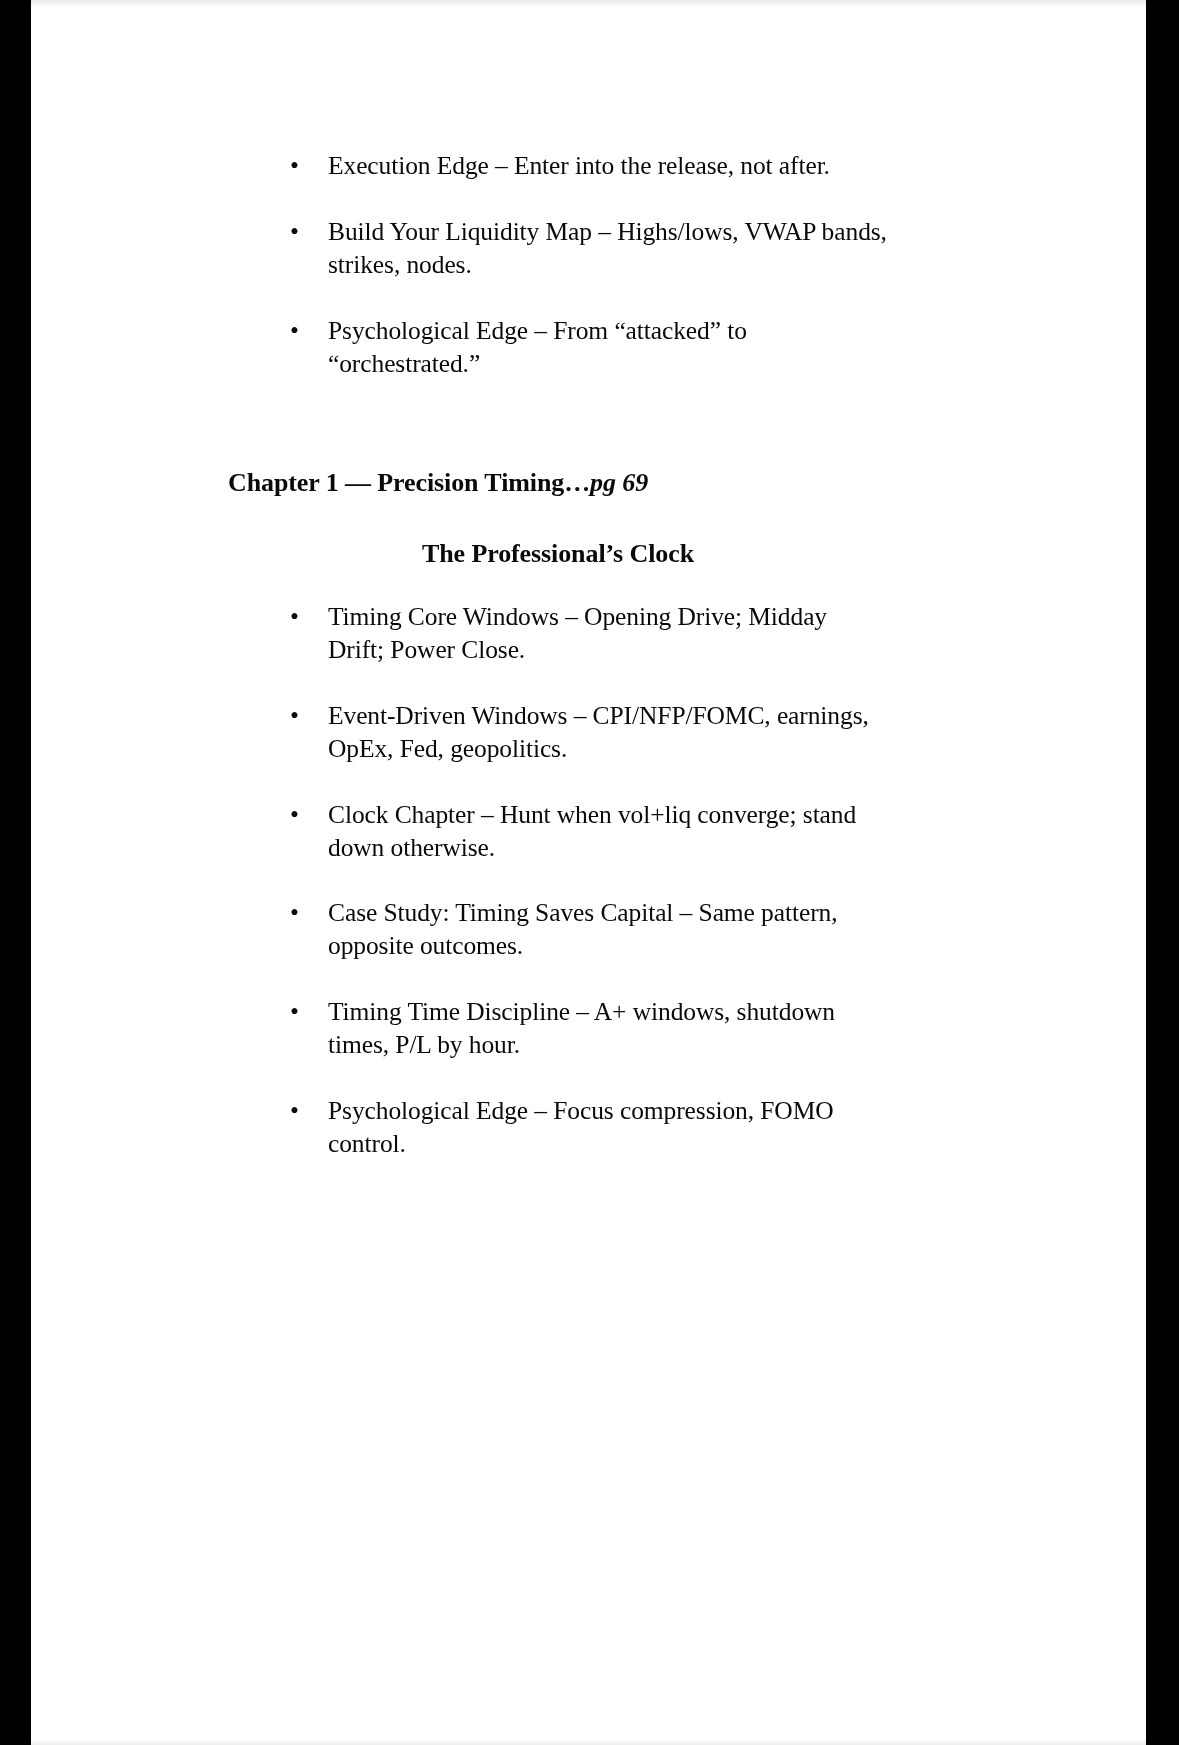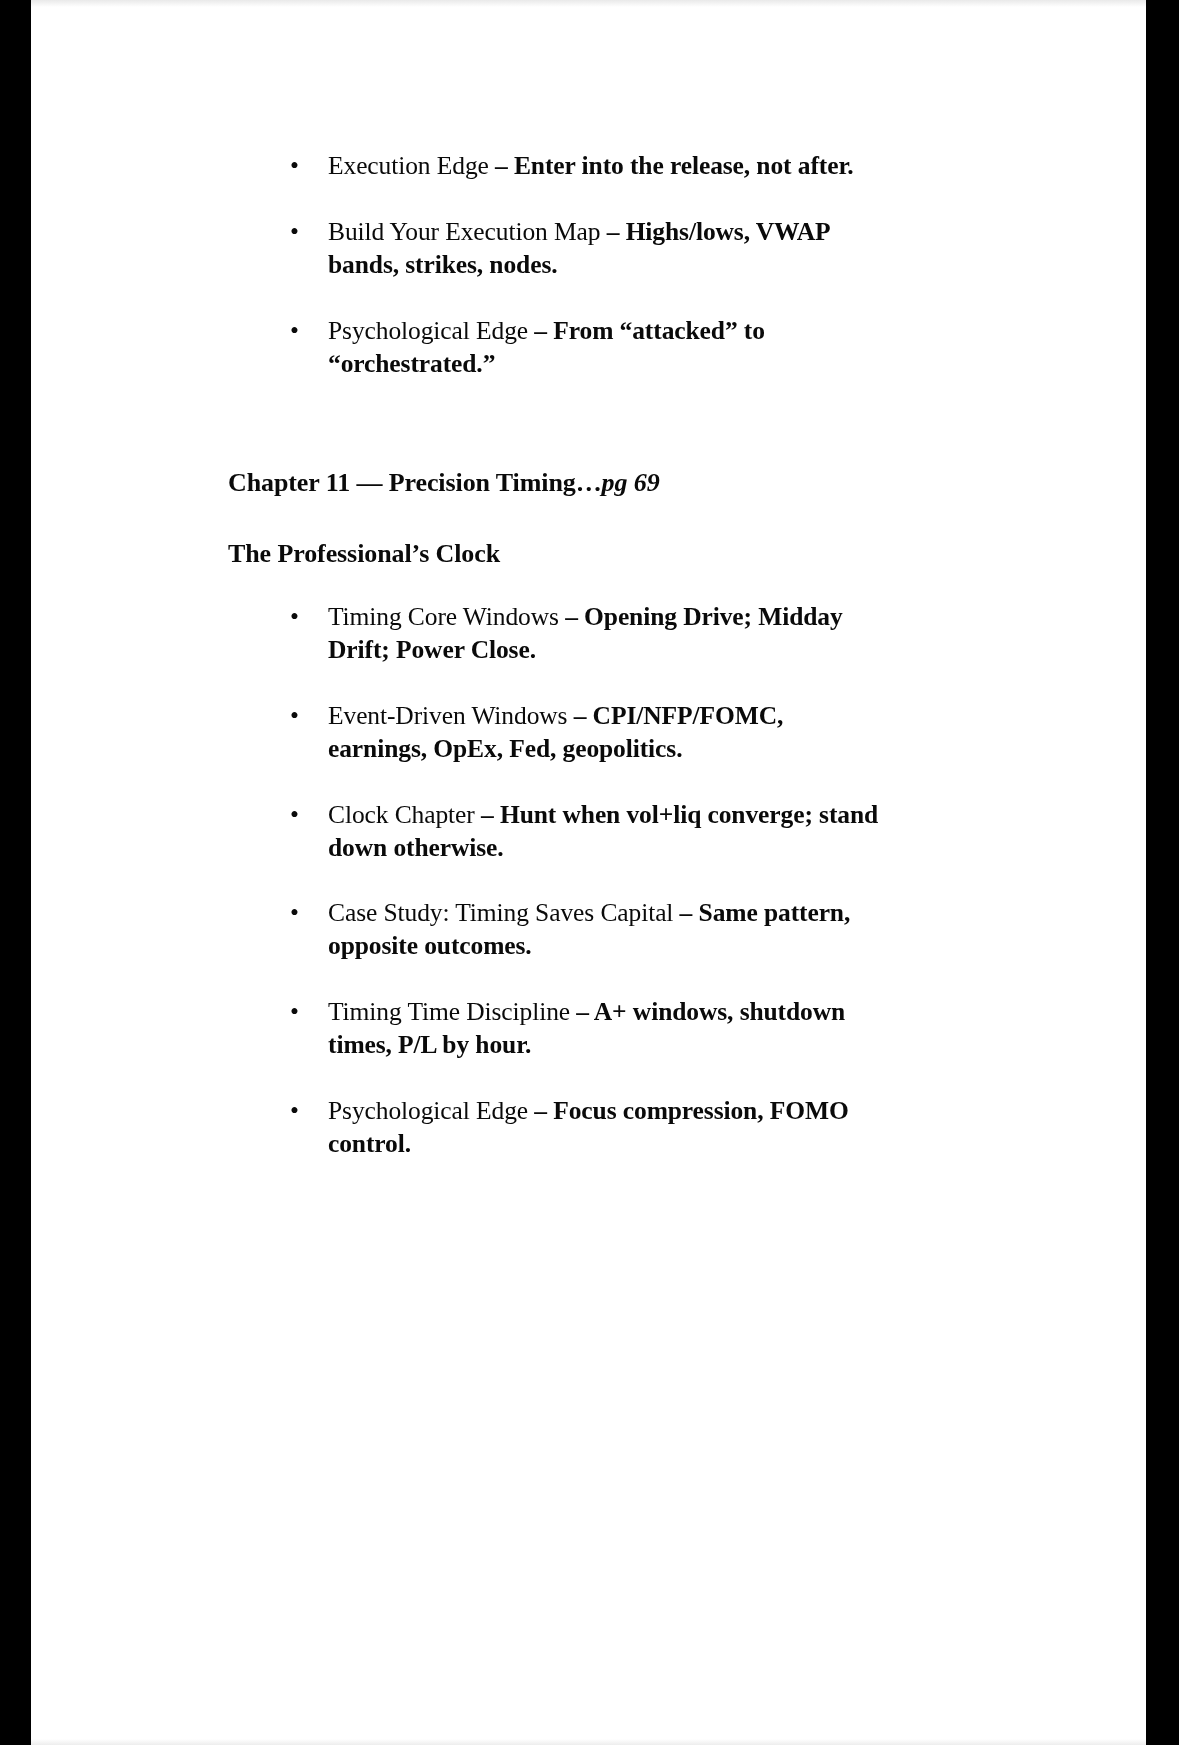--- a/index.html
+++ b/index.html
@@ -74,21 +74,21 @@
     left: 62px;
     top: 0;
     font-size: 25.5px;
     line-height: 1.29;
   }
 
   .term {
     font-weight: normal;
   }
   .desc {
-    font-weight: bold;
+    font-weight: normal;
   }
 
   .block-gap-large { height: 86px; }
   .block-gap-mid   { height: 37px; }
   .block-gap-small { height: 30px; }
 
   .chapter-heading {
     font-size: 26px;
     font-weight: bold;
     line-height: 1.3;
@@ -98,20 +98,21 @@
     font-style: italic;
     font-weight: bold;
     margin-top: 28px;
   }
 
   .section-heading {
     font-size: 26px;
     font-weight: bold;
     line-height: 1.3;
     letter-spacing: -0.1px;
+    text-align: center;
   }
 
   .list-second .list-item { margin-bottom: 33px; }
 </style>
 </head>
 <body>
 
 <div class="page-frame">
   <div class="page-sheet">
     <div class="sheet-top-shade"></div>
@@ -121,33 +122,33 @@
 
       <ul class="list list-first">
 
         <li class="list-item">
           <span class="bullet">•</span>
           <span class="term">Execution Edge</span><span class="desc"> – Enter into the release, not after.</span>
         </li>
 
         <li class="list-item">
           <span class="bullet">•</span>
-          <span class="term">Build Your Execution Map</span><span class="desc"> – Highs/lows, VWAP bands, strikes, nodes.</span>
+          <span class="term">Build Your Liquidity Map</span><span class="desc"> – Highs/lows, VWAP bands, strikes, nodes.</span>
         </li>
 
         <li class="list-item">
           <span class="bullet">•</span>
           <span class="term">Psychological Edge</span><span class="desc"> – From “attacked” to “orchestrated.”</span>
         </li>
 
       </ul>
 
       <div class="block-gap-large"></div>
 
-      <div class="chapter-heading"><span>Chapter 11 — Precision Timing…</span><span class="pg">pg 69</span></div>
+      <div class="chapter-heading"><span>Chapter 1 — Precision Timing…</span><span class="pg">pg 69</span></div>
 
       <div class="block-gap-mid"></div>
 
       <div class="section-heading">The Professional’s Clock</div>
 
       <div class="block-gap-small"></div>
 
       <ul class="list list-second">
 
         <li class="list-item">

